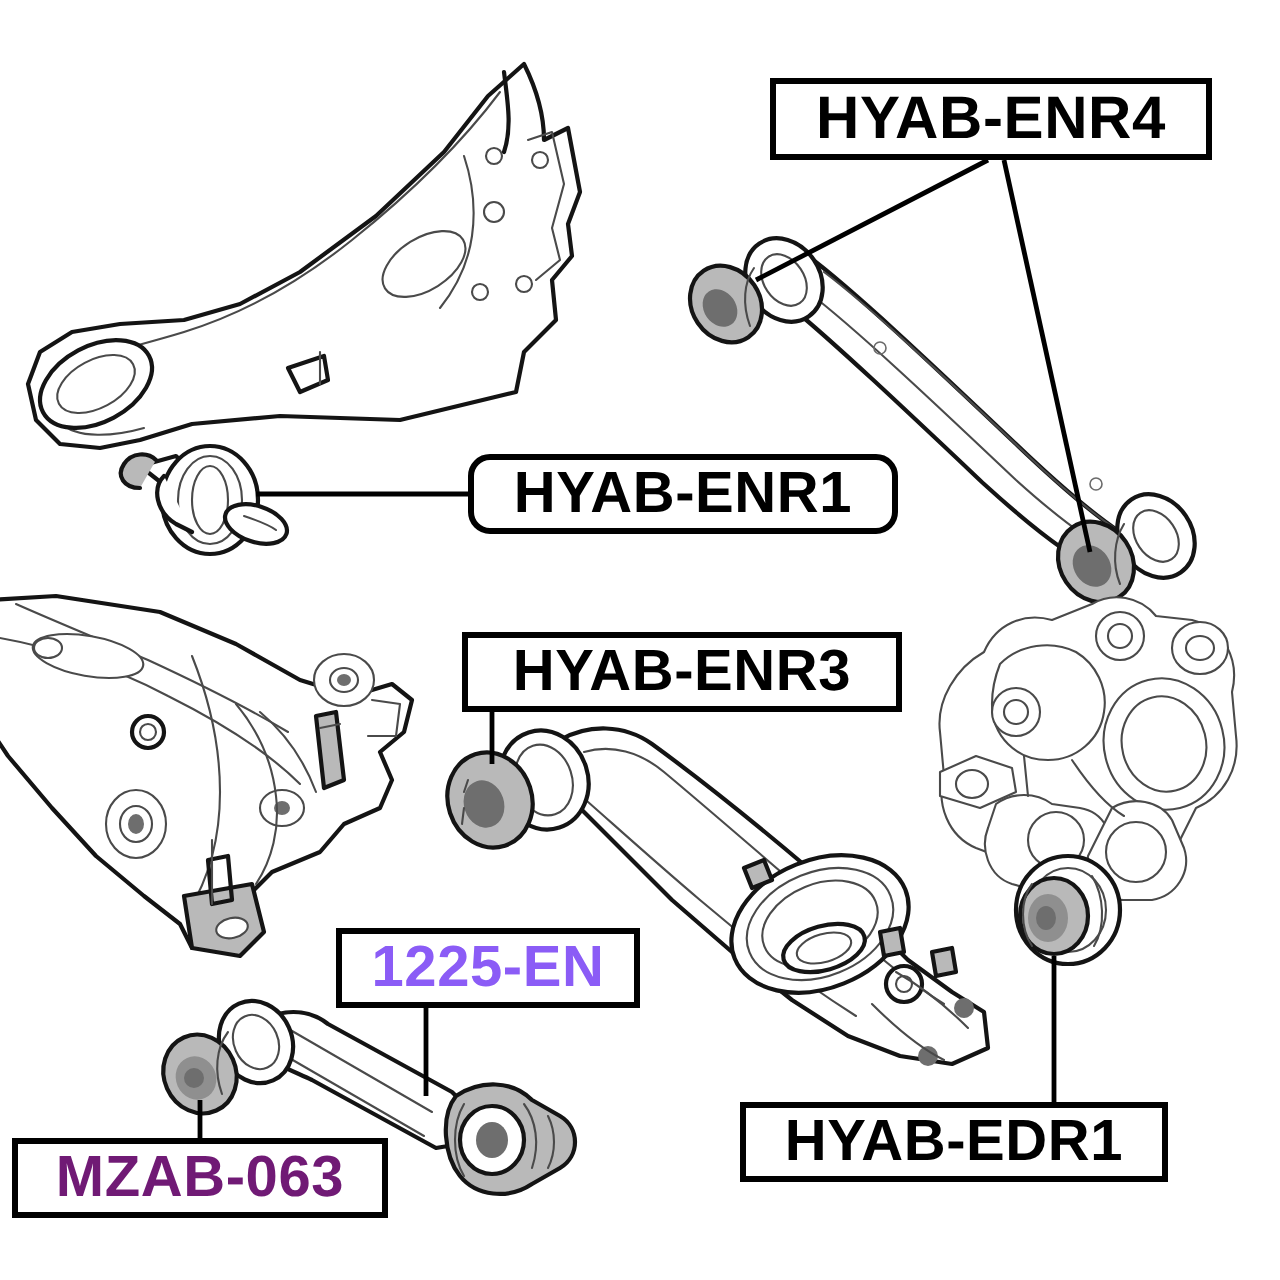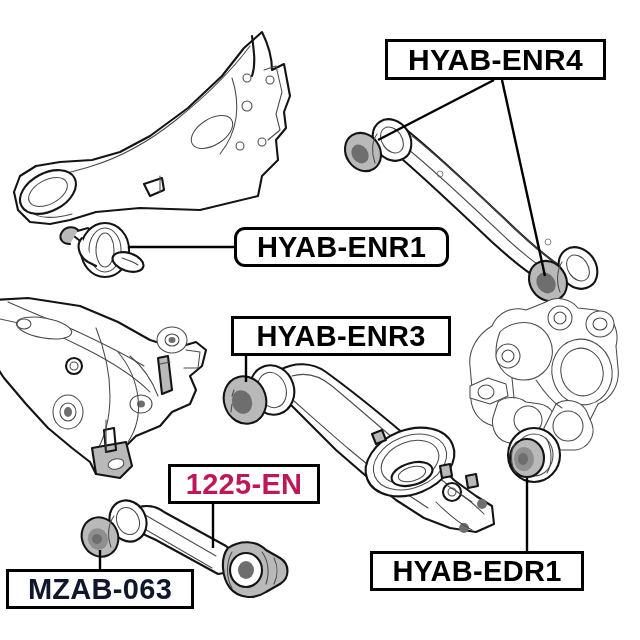--- a/index.html
+++ b/index.html
@@ -235,22 +235,22 @@
   <div class="lblbox" style="left: 385px; top: 39px; width: 221px; height: 41px; border-color: rgb(0, 0, 0);">
       <span class="lbltext" style="font-size: 30px; color: rgb(0, 0, 0);">HYAB-ENR4</span>
     </div>
   <div class="lblbox" style="left: 234px; top: 227px; width: 215px; height: 40px; border-color: rgb(0, 0, 0); border-radius: 11px;">
       <span class="lbltext" style="font-size: 29px; color: rgb(0, 0, 0);">HYAB-ENR1</span>
     </div>
   <div class="lblbox" style="left: 231px; top: 288px; width: 220px; height: 40px; border-color: rgb(0, 0, 0); margin-top: 28px;">
       <span class="lbltext" style="font-size: 29px; color: rgb(0, 0, 0);">HYAB-ENR3</span>
     </div>
   <div class="lblbox" style="left: 168px; top: 464px; width: 152px; height: 40px; border-color: rgb(0, 0, 0);">
-      <span class="lbltext" style="font-size: 29px; color: #be185d;">1225-EN</span>
+      <span class="lbltext" style="font-size: 29px; color: #8b5cf6;">1225-EN</span>
     </div>
   <div class="lblbox" style="left: 6px; top: 569px; width: 188px; height: 40px; border-color: rgb(0, 0, 0);">
-      <span class="lbltext" style="font-size: 29px; color: #0f172a;">MZAB-063</span>
+      <span class="lbltext" style="font-size: 29px; color: #701a75;">MZAB-063</span>
     </div>
   <div class="lblbox" style="left: 370px; top: 551px; width: 214px; height: 40px; border-color: rgb(0, 0, 0);">
       <span class="lbltext" style="font-size: 29px; color: rgb(0, 0, 0);">HYAB-EDR1</span>
     </div>
 
 </div>
 
 </body></html>

